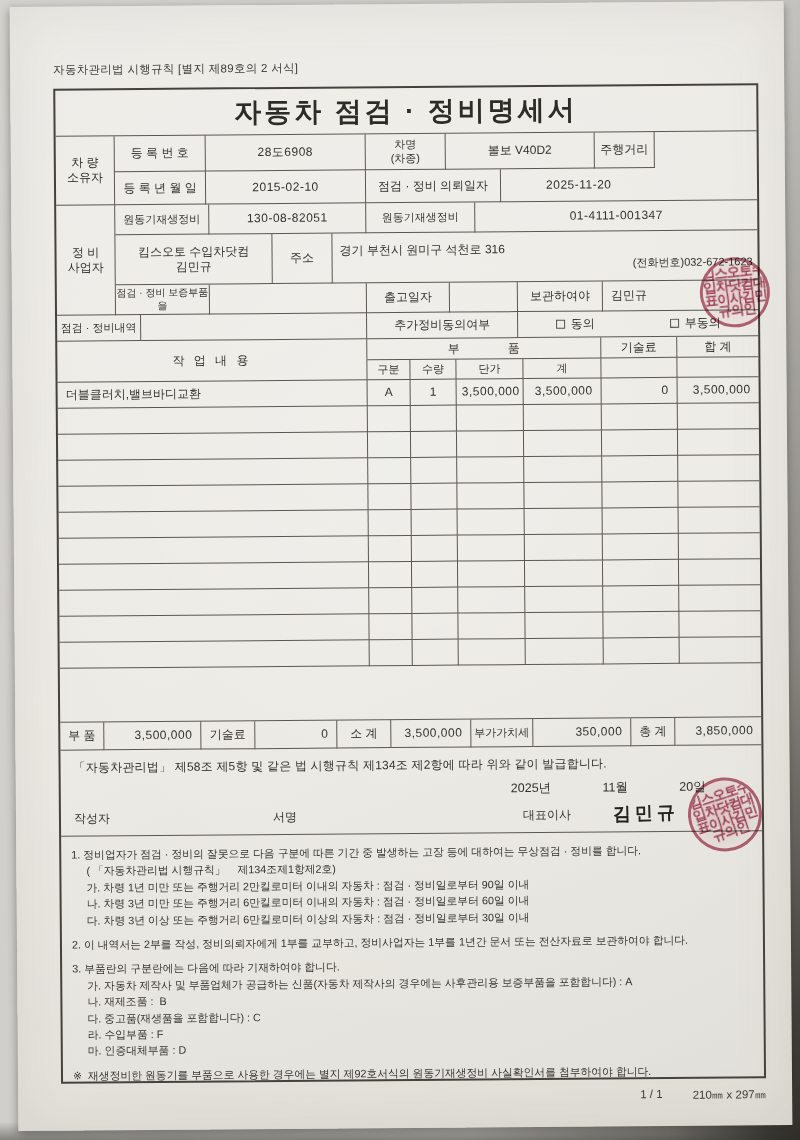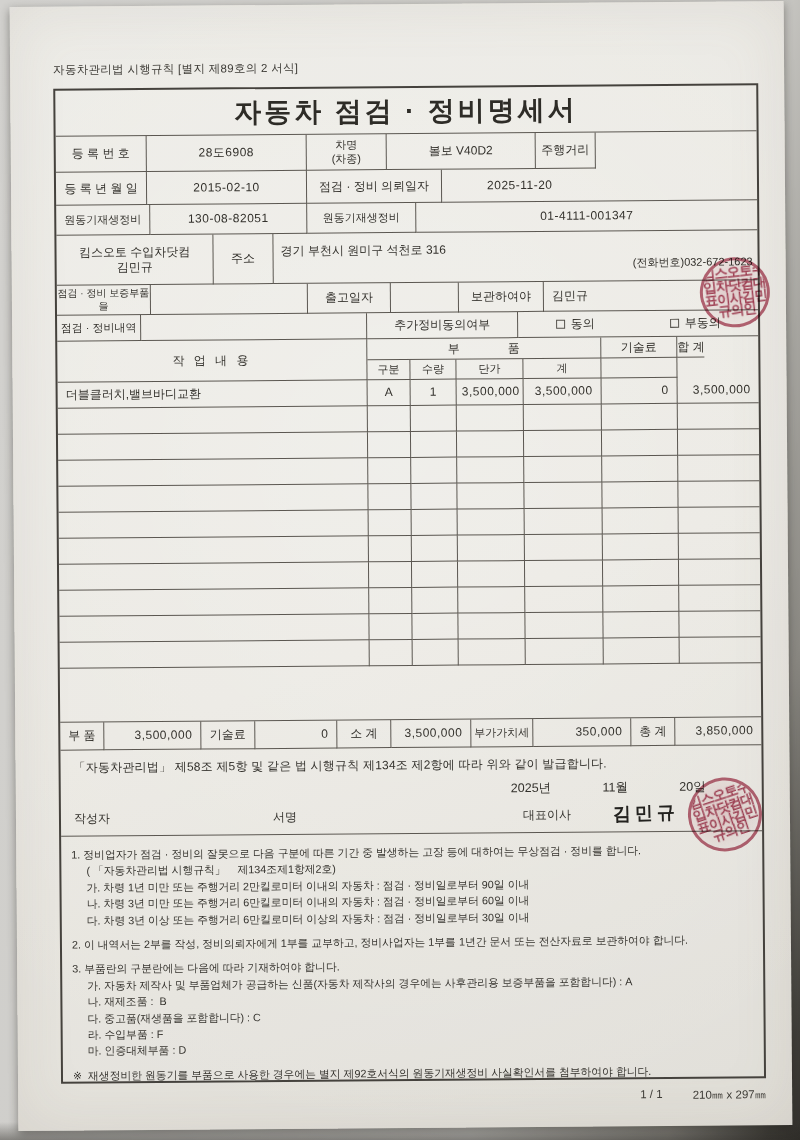--- a/index.html
+++ b/index.html
@@ -79,39 +79,43 @@
 
   <div class="form-ref">자동차관리법 시행규칙 [별지 제89호의 2 서식]</div>
 
   <div class="form">
 
     <div class="title-row">
       <div class="title">자동차 점검 · 정비명세서</div>
     </div>
 
     <div class="row" style="height:69px">
+      <div class="c" style="flex:0 0 59px">차  량
+소유자</div>
       <div class="colgrp">
         <div class="row" style="height:36px">
           <div class="c" style="flex:0 0 91px">등 록 번 호</div>
           <div class="c num" style="flex:0 0 160px">28도6908</div>
           <div class="c sm2" style="flex:0 0 80px">차명
 (차종)</div>
           <div class="c" style="flex:0 0 149px">볼보 V40D2</div>
           <div class="c" style="flex:0 0 60px">주행거리</div>
         </div>
         <div class="row" style="height:33px">
           <div class="c" style="flex:0 0 91px;border-bottom:1px solid var(--ln)">등 록 년 월 일</div>
           <div class="c num" style="flex:0 0 160px">2015-02-10</div>
           <div class="c" style="flex:0 0 135px">점검 · 정비 의뢰일자</div>
           <div class="c nb tl num" style="flex:1;padding-left:45px">2025-11-20</div>
         </div>
       </div>
     </div>
 
     <div class="row" style="height:110px">
+      <div class="c" style="flex:0 0 59px">정  비
+사업자</div>
       <div class="colgrp">
         <div class="row" style="height:30px">
           <div class="c sm2" style="flex:0 0 94px">원동기재생정비</div>
           <div class="c num" style="flex:0 0 157px">130-08-82051</div>
           <div class="c sm2" style="flex:0 0 109px">원동기재생정비</div>
           <div class="c nb num" style="flex:1">01-4111-001347</div>
         </div>
         <div class="row" style="height:50px">
           <div class="c" style="flex:0 0 157px">킴스오토 수입차닷컴
 김민규</div>
@@ -156,21 +160,21 @@
           <div class="c sm2" style="flex:0 0 43px">구분</div>
           <div class="c sm2" style="flex:0 0 46px">수량</div>
           <div class="c sm2" style="flex:0 0 67px">단가</div>
           <div class="c sm2" style="flex:1">계</div>
         </div>
       </div>
       <div style="flex:0 0 76px;display:flex;flex-direction:column">
         <div class="c" style="height:21px">기술료</div>
         <div class="c" style="height:20px"></div>
       </div>
-      <div style="flex:1;display:flex;flex-direction:row">
+      <div style="flex:1;display:flex;flex-direction:column">
         <div class="c nb" style="height:21px">합 계</div>
         <div class="c nb" style="height:20px"></div>
       </div>
     </div>
 
     <div class="row" style="height:26px">
       <div class="c tl" style="flex:0 0 310px">더블클러치,밸브바디교환</div>
       <div class="c" style="flex:0 0 43px">A</div>
       <div class="c" style="flex:0 0 46px">1</div>
       <div class="c tr num" style="flex:0 0 67px;padding-right:3px">3,500,000</div>

